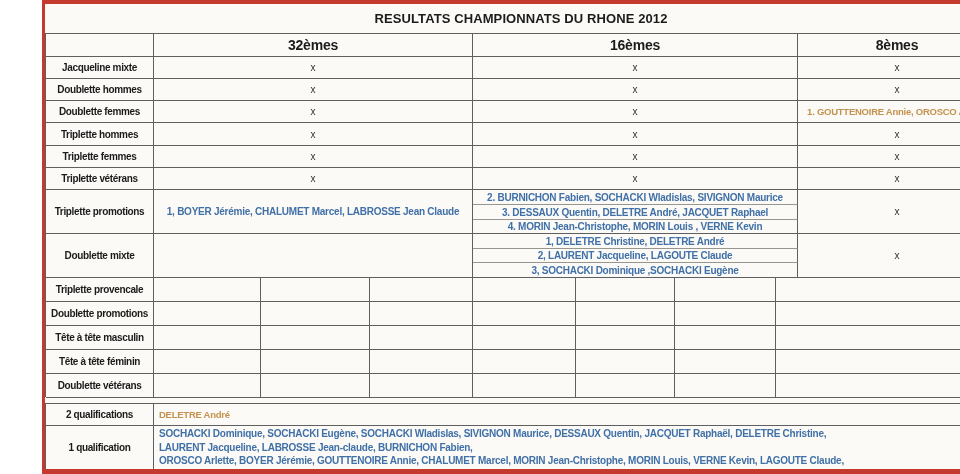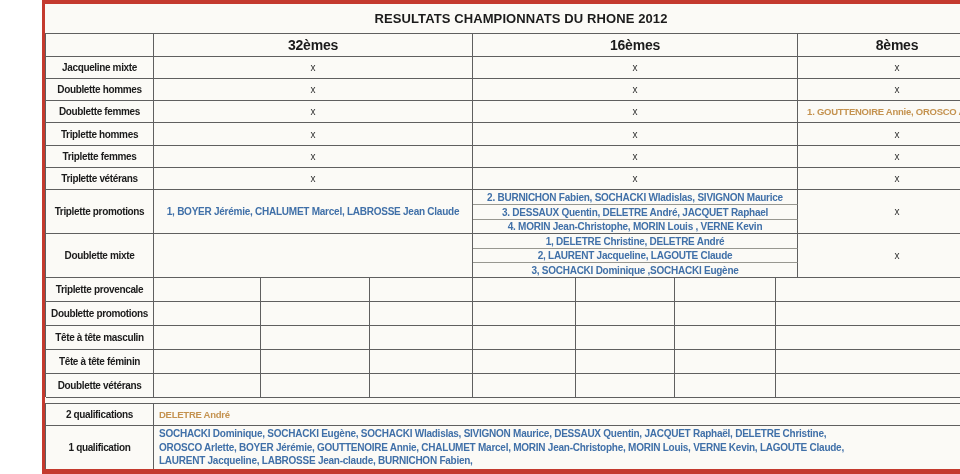--- a/index.html
+++ b/index.html
@@ -166,18 +166,18 @@
   <div class="qualbox">
     <div class="q" style="grid-column:1;grid-row:1;">
       <div class="center lbl">2 qualifications</div>
     </div>
     <div class="q qval orange" style="grid-column:2;grid-row:1;">DELETRE André</div>
     <div class="q" style="grid-column:1;grid-row:2;">
       <div class="center lbl">1 qualification</div>
     </div>
     <div class="q qlines blue" style="grid-column:2;grid-row:2;">
       <div>SOCHACKI Dominique, SOCHACKI Eugène,  SOCHACKI Wladislas, SIVIGNON Maurice, DESSAUX Quentin, JACQUET Raphaël, DELETRE Christine,</div>
+      <div>LAURENT Jacqueline, LABROSSE Jean-claude, BURNICHON Fabien,</div>
       <div>OROSCO Arlette, BOYER Jérémie, GOUTTENOIRE Annie, CHALUMET Marcel, MORIN Jean-Christophe, MORIN Louis, VERNE Kevin, LAGOUTE Claude,</div>
-      <div>LAURENT Jacqueline, LABROSSE Jean-claude, BURNICHON Fabien,</div>
     </div>
   </div>
 
 </div>
 
 </body></html>

